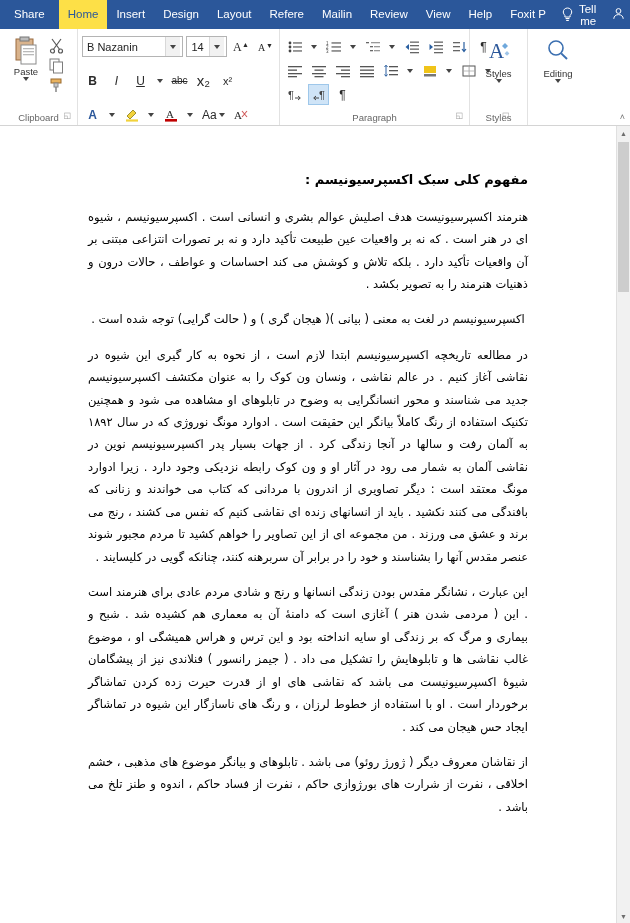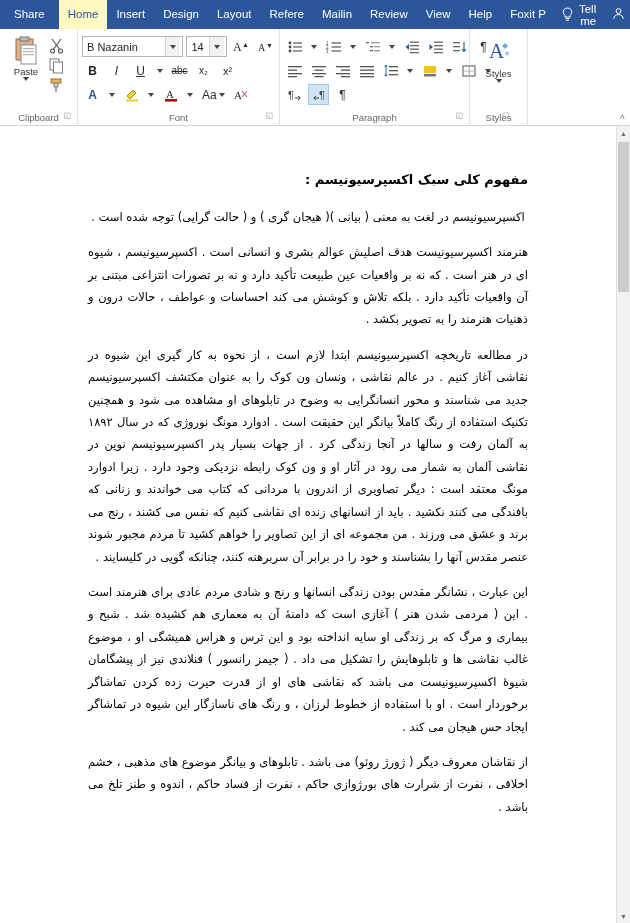--- a/index.html
+++ b/index.html
@@ -32,21 +32,21 @@
   .tab {
     padding: 0 9px;
     display: flex;
     align-items: center;
     white-space: nowrap;
     cursor: default;
     height: 29px;
     line-height: 29px;
   }
   .tab.active {
-    background: #fef9c3;
+    background: #fde047;
     color: #2b579a;
   }
   .tab.file {
     background: #2b579a;
     padding: 0 14px;
   }
   .tabbar-right {
     margin-left: auto;
     display: flex;
     align-items: center;
@@ -146,21 +146,21 @@
     border-right: 3.5px solid transparent;
     border-top: 4px solid #444;
     display: inline-block;
   }
 
   
   .g-font { width: 202px; }
   .font-rows {
     display: flex;
     flex-direction: column;
-    gap: 3px;
+    gap: 13px;
     width: 100%;
     padding-top: 2px;
   }
   .row { display: flex; align-items: center; gap: 3px; }
   .combo {
     height: 21px;
     border: 1px solid #b4b4b4;
     background: #fff;
     display: flex;
     align-items: center;
@@ -184,21 +184,21 @@
     color: #2a2a2a;
     border: 1px solid transparent;
     padding: 0 2px;
   }
   .btn.sq { width: 21px; padding: 0; }
   .btn.active { background: #cfe4f7; border-color: #9ec7ea; }
   .bold { font-weight: bold; }
   .ital { font-style: italic; }
   .und { text-decoration: underline; }
   .strike { text-decoration: line-through; }
-  .sub { font-size: 10px; }
+  .sub { font-size: 15px; }
   .sup { font-size: 11px; }
 
   
   .g-para { width: 190px; }
   .para-rows {
     display: flex;
     flex-direction: column;
     gap: 3px;
     padding-top: 2px;
   }
@@ -663,30 +663,47 @@
           <span>Styles</span>
           <span class="caret-dn"></span>
         </div>
       </div>
       <div class="group-title">
         <span>Styles</span>
         <span class="launcher">◱</span>
       </div>
     </div>
 
+    <div class="group g-edit">
+      <div class="group-body" style="justify-content:center">
+        <div class="big-btn">
+          <span class="big-icon">
+            <svg width="30" height="30" viewBox="0 0 30 30">
+                <circle cx="13" cy="12" r="7" fill="none" stroke="#3b6fb0" stroke-width="1.6"></circle>
+                <path d="M18.2 17.4 L24 23" stroke="#3b6fb0" stroke-width="2" fill="none"></path>
+              </svg>
+          </span>
+          <span>Editing</span>
+          <span class="caret-dn"></span>
+        </div>
+      </div>
+      <div class="group-title">
+        <span></span>
+      </div>
+    </div>
 
     <div class="ribbon-collapse">˄</div>
   </div>
 
   <div class="doc-area">
     <div class="page">
       <div class="spacer-top"></div>
       <p class="head">مفهوم کلی سبک اکسپرسیونیسم :</p>
+      <p class="para">هنرمند اکسپرسیونیست هدف اصلیش عوالم بشری و انسانی است . اکسپرسیونیسم ، شیوه ای در هنر است . که نه بر واقعیات عین طبیعت تأکید دارد و نه بر تصورات انتزاعی مبتنی بر آن واقعیات تأکید دارد . بلکه تلاش و کوشش می کند احساسات و عواطف ، حالات درون و ذهنیات هنرمند را به تصویر بکشد .</p>
       <p class="para center">اکسپرسیونیسم در لغت به معنی ( بیانی )( هیجان گری ) و ( حالت گرایی) توجه شده است .</p>
-      <p class="para">هنرمند اکسپرسیونیست هدف اصلیش عوالم بشری و انسانی است . اکسپرسیونیسم ، شیوه ای در هنر است . که نه بر واقعیات عین طبیعت تأکید دارد و نه بر تصورات انتزاعی مبتنی بر آن واقعیات تأکید دارد . بلکه تلاش و کوشش می کند احساسات و عواطف ، حالات درون و ذهنیات هنرمند را به تصویر بکشد .</p>
       <p class="para">در مطالعه تاریخچه اکسپرسیونیسم ابتدا لازم است ، از نحوه به کار گیری این شیوه در نقاشی آغاز کنیم . در عالم نقاشی ، ونسان ون کوک  را به عنوان مکتشف اکسپرسیونیسم جدید می شناسند و محور انسانگرایی به وضوح در تابلوهای او مشاهده می شود و همچنین تکنیک استفاده از رنگ کاملاً بیانگر این حقیقت است . ادوارد مونگ  نوروژی که در سال ۱۸۹۲ به آلمان رفت و سالها در آنجا زندگی کرد . از جهات بسیار پدر اکسپرسیونیسم نوین در نقاشی آلمان به شمار می رود در آثار او و ون کوک رابطه نزدیکی وجود دارد . زیرا ادوارد مونگ معتقد است : دیگر تصاویری از اندرون با مردانی که کتاب می خواندند و زنانی که بافندگی می کنند نکشید . باید از انسانهای زنده ای نقاشی کنیم که نفس می کشند ، رنج می برند و عشق می ورزند . من مجموعه ای از این تصاویر را خواهم کشید تا مردم مجبور شوند عنصر مقدس آنها را بشناسند و خود را در برابر آن سربرهنه کنند، چنانکه گویی در کلیسایند .</p>
       <p class="para">این عبارت ، نشانگر مقدس بودن زندگی انسانها و رنج و شادی مردم عادی برای هنرمند است . این ( مردمی شدن هنر ) آغازی است که دامنۀ آن به معماری هم کشیده شد . شبح و بیماری و مرگ که بر زندگی او سایه انداخته بود و این ترس و هراس همیشگی او ، موضوع غالب نقاشی ها و تابلوهایش را تشکیل می داد . ( جیمز رانسور ) فنلاندی نیز از پیشگامان شیوۀ اکسپرسیونیست می باشد که نقاشی های او از قدرت حیرت زده کردن تماشاگر برخوردار است . او با استفاده از خطوط لرزان ، و رنگ های ناسازگار این شیوه در تماشاگر ایجاد حس هیجان می کند .</p>
       <p class="para">از نقاشان معروف دیگر ( ژورژ  روئو) می باشد . تابلوهای و بیانگر موضوع های مذهبی ، خشم اخلاقی ، نفرت از شرارت های بورژوازی حاکم ، نفرت از فساد حاکم ، اندوه و طنز تلخ می باشد .</p>
     </div>
     <div class="scrollbar">
       <div class="sb-arrow">▲</div>
       <div class="sb-thumb"></div>
       <div class="sb-arrow sb-bottom">▼</div>
     </div>
   </div>

